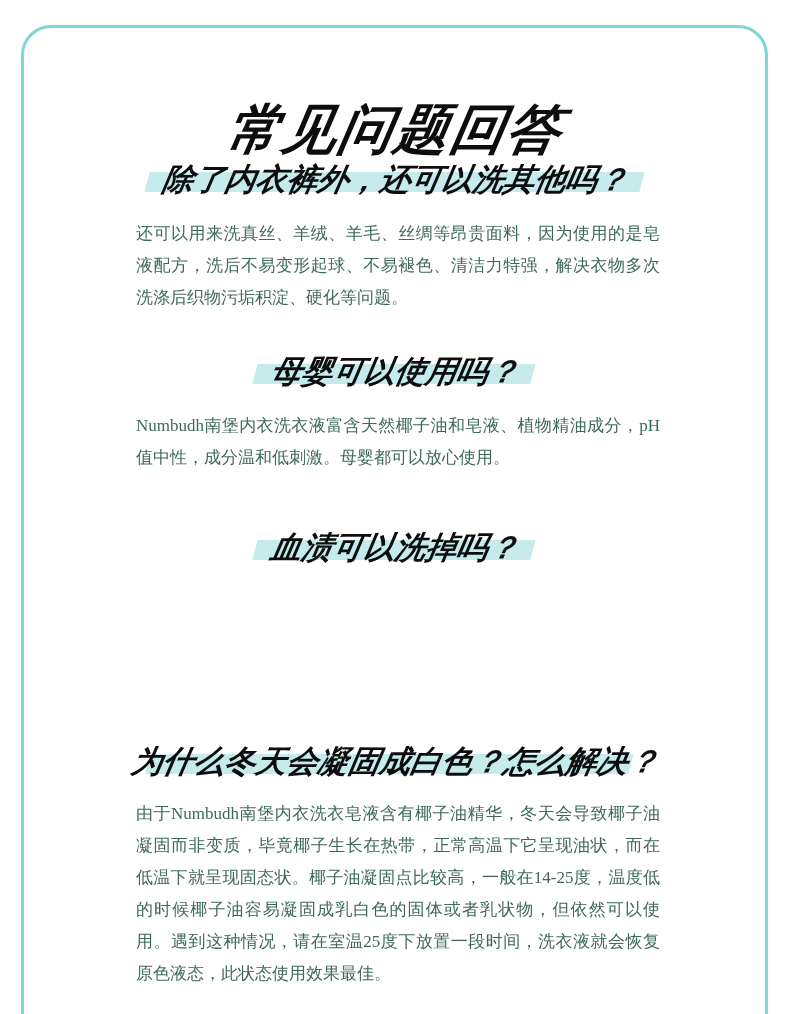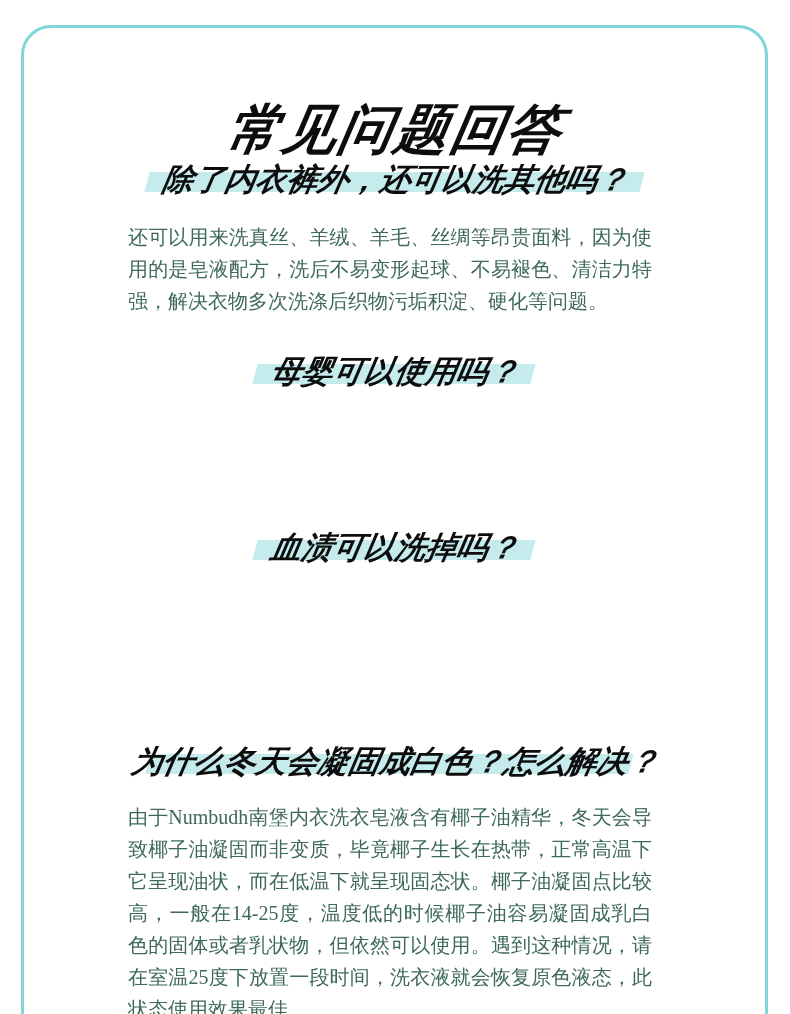--- a/index.html
+++ b/index.html
@@ -14,41 +14,42 @@
         letter-spacing:2px;}
   .skew{display:inline-block;transform:skewX(-10deg);font-style:italic;}
   .question{position:absolute;left:0;width:790px;text-align:center;
         font-size:31px;font-weight:bold;color:var(--heading-color,#0d0d0d);
         white-space:nowrap;}
   .q-wrap{position:relative;display:inline-block;padding:0 2px;}
   .q-band{position:absolute;left:-14px;right:-12px;top:13px;height:20px;
         background:var(--highlight-color,#c6ebec);transform:skewX(-15deg);z-index:0;}
   .q-band.band-inset{left:18px;right:30px;}
   .q-text{position:relative;z-index:1;}
-  .answer{position:absolute;left:128px;width:524px;
+  .answer{position:absolute;left:136px;width:524px;
         font-family:"Liberation Serif","DejaVu Serif",serif;
-        font-size:20px;line-height:32px;color:var(--body-color,#3e695a);
+        font-size:17px;line-height:32px;color:var(--body-color,#3e695a);
         text-align:justify;}
 </style>
 </head>
 <body>
 
 <div class="page">
   <div class="page-border"></div>
 
   <h1 class="title"><span class="skew">常见问题回答</span></h1>
 
   <div class="question" style="top:159px">
     <span class="q-wrap"><span class="q-band"></span><span class="q-text skew">除了内衣裤外，还可以洗其他吗？</span></span>
   </div>
   <p class="answer" style="top:201px">还可以用来洗真丝、羊绒、羊毛、丝绸等昂贵面料，因为使用的是皂液配方，洗后不易变形起球、不易褪色、清洁力特强，解决衣物多次洗涤后织物污垢积淀、硬化等问题。</p>
 
   <div class="question" style="top:351px">
     <span class="q-wrap"><span class="q-band"></span><span class="q-text skew">母婴可以使用吗？</span></span>
   </div>
+  <p class="answer" style="top:393px">Numbudh南堡内衣洗衣液富含天然椰子油和皂液、植物精油成分，pH值中性，成分温和低刺激。母婴都可以放心使用。</p>
 
   <div class="question" style="top:527px">
     <span class="q-wrap"><span class="q-band"></span><span class="q-text skew">血渍可以洗掉吗？</span></span>
   </div>
 
   <div class="question" style="top:741px">
     <span class="q-wrap"><span class="q-band band-inset"></span><span class="q-text skew">为什么冬天会凝固成白色？怎么解决？</span></span>
   </div>
   <p class="answer" style="top:781px">由于Numbudh南堡内衣洗衣皂液含有椰子油精华，冬天会导致椰子油凝固而非变质，毕竟椰子生长在热带，正常高温下它呈现油状，而在低温下就呈现固态状。椰子油凝固点比较高，一般在14-25度，温度低的时候椰子油容易凝固成乳白色的固体或者乳状物，但依然可以使用。遇到这种情况，请在室温25度下放置一段时间，洗衣液就会恢复原色液态，此状态使用效果最佳。</p>
 </div>

